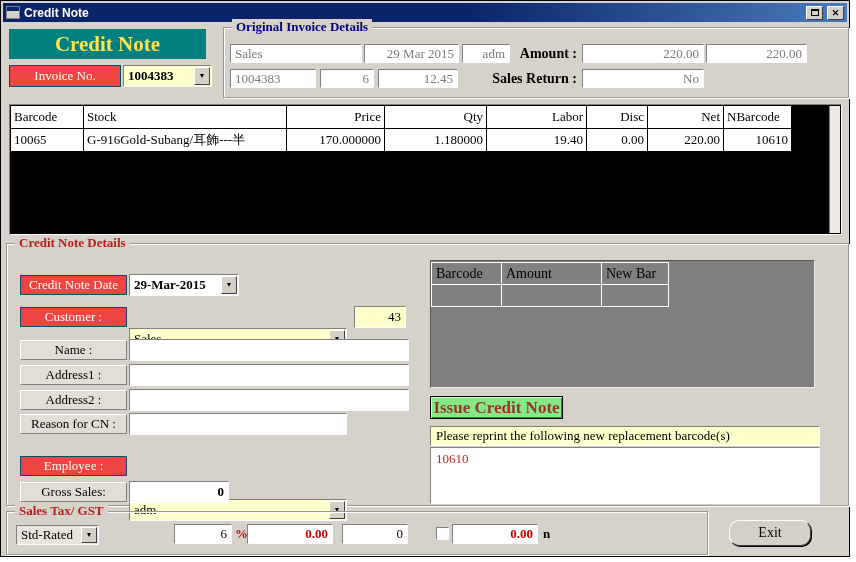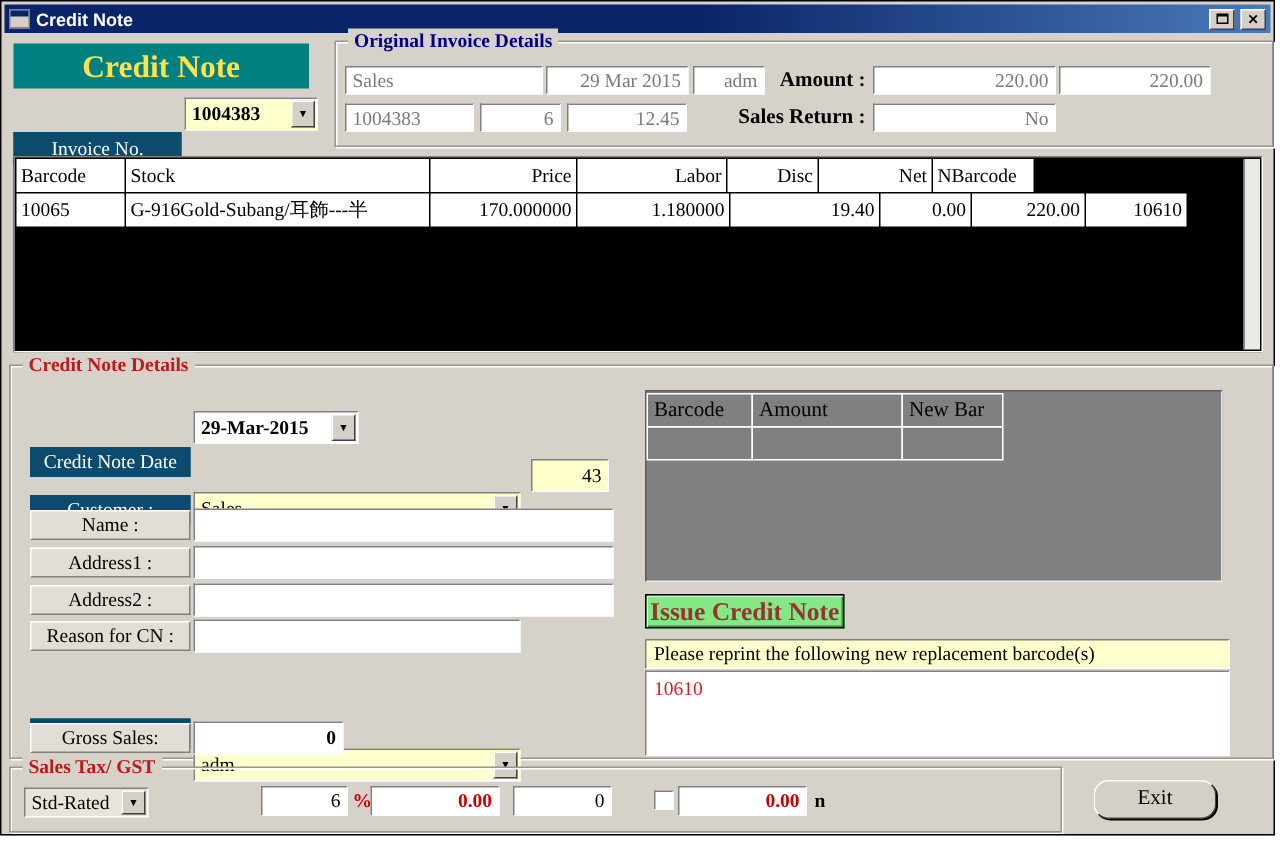--- a/index.html
+++ b/index.html
@@ -15,22 +15,22 @@
   .tb-title { color:#fff; font:bold 12px "Liberation Sans", sans-serif; flex:1; }
   .tb-btn { width:17px; height:14px; background:#D4D0C8; border:1px solid; border-color:#fff #404040 #404040 #fff;
     display:flex; align-items:center; justify-content:center; font:bold 9px "Liberation Sans", sans-serif; color:#000; cursor:default; }
   .max-box { width:8px; height:7px; border:1px solid #000; border-top-width:2px; }
   .app-icon { width:14px; height:13px; background:#D4D0C8; border:1px solid #808080; position:relative; }
   .app-icon:before { content:""; position:absolute; left:0; top:0; right:0; height:4px; background:#0A246A; }
 
   .banner { background:#008080; display:flex; align-items:center; justify-content:center; }
   .banner span { color:#FFE14D; font:bold 21px "Liberation Serif", serif; }
 
-  .teal-label { background:#0c4a6e; color:#FFFFF0; font-size:13px;
-    display:flex; align-items:center; justify-content:center; border:3px solid #0c4a6e;margin-top:23px; }
+  .teal-label { background:#ef4444; color:#FFFFF0; font-size:13px;
+    display:flex; align-items:center; justify-content:center; border:1px solid #0c4a6e; }
   .raised-label { background:#E2DED6; border:1px solid; border-color:#fff #808080 #808080 #fff;
     display:flex; align-items:center; justify-content:center; font-size:13px; color:#000; }
 
   .input { background:#fff; border:1px solid; border-color:#808080 #fff #fff #808080;
     font-size:13px; display:flex; align-items:center; padding:0 4px; overflow:hidden; white-space:nowrap; }
   .input.right { justify-content:flex-end; }
   .input.gray { color:#7A7A7A; }
   .input.yellow { background:#FFFFCC; }
   .input.bold { font-weight:bold; }
   .input.red { color:#CC0000; font-weight:bold; }
@@ -121,20 +121,21 @@
     <div class="abs input gray right" style="left:154px; top:41px; width:80px; height:19px;">12.45</div>
     <div class="abs bold-label" style="left:251px; top:41px; width:102px; height:19px;text-align:right;">Sales Return :</div>
     <div class="abs input gray right" style="left:358px; top:41px; width:122px; height:19px;">No</div>
   </div>
 
   <div class="abs items-grid">
     <div class="grid-row" style="top:1px;">
       <div class="gcell cw0">Barcode</div>
       <div class="gcell cw1">Stock</div>
       <div class="gcell cw2 right">Price</div>
+      <div class="gcell cw3 right">Qty</div>
       <div class="gcell cw4 right">Labor</div>
       <div class="gcell cw5 right">Disc</div>
       <div class="gcell cw6 right">Net</div>
       <div class="gcell cw7">NBarcode</div>
     </div>
     <div class="grid-row" style="top:24px;">
       <div class="gcell cw0">10065</div>
       <div class="gcell cw1">G-916Gold-Subang/耳飾---半</div>
       <div class="gcell cw2 right">170.000000</div>
       <div class="gcell cw3 right">1.180000</div>

